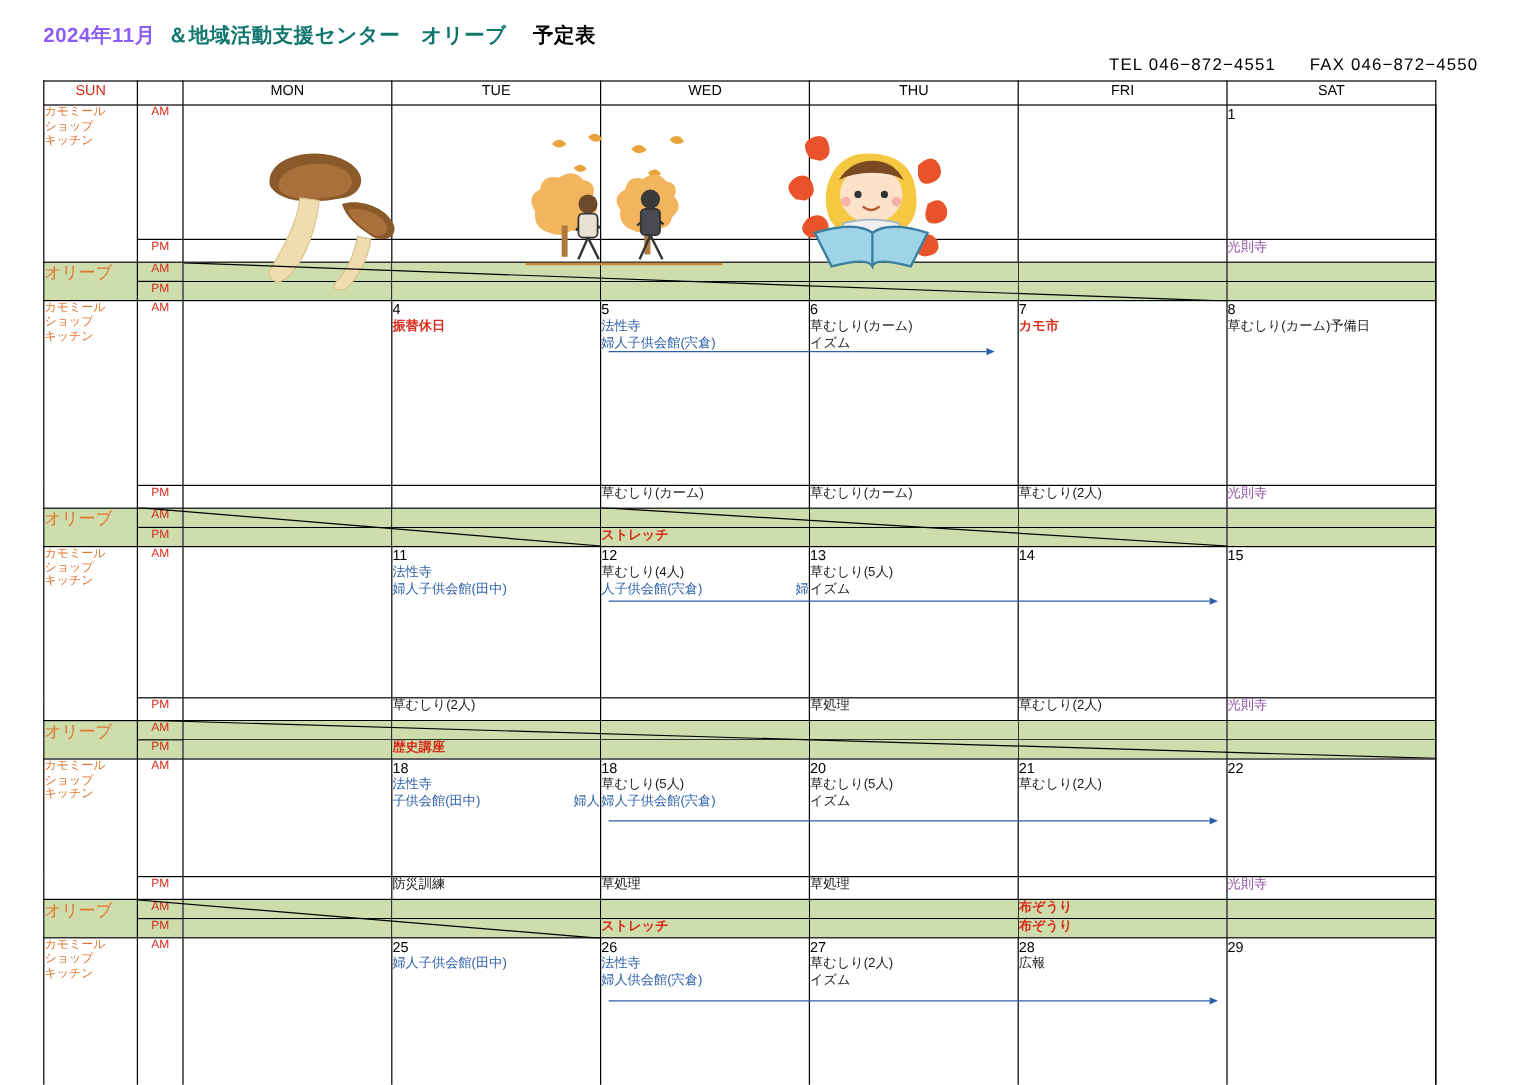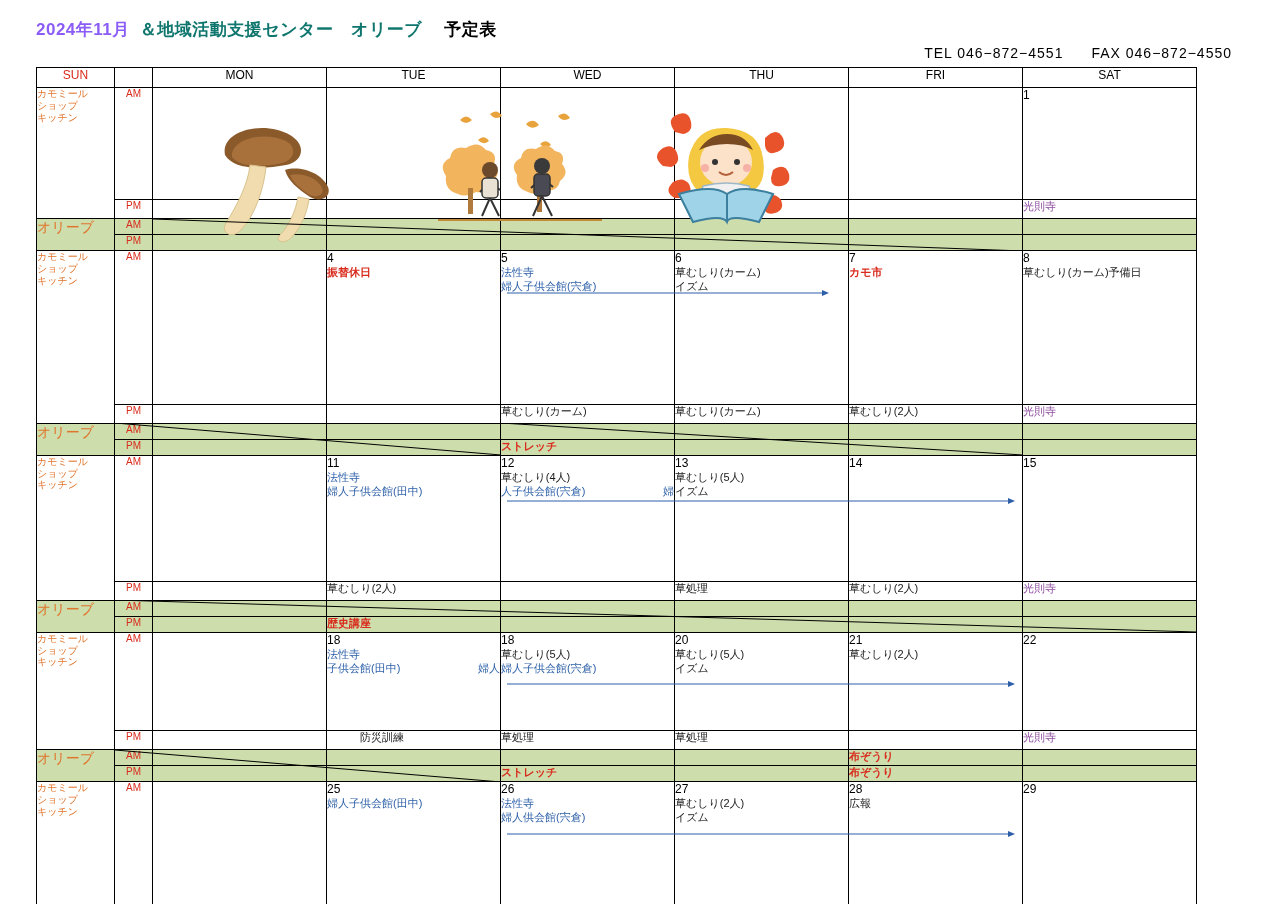--- a/index.html
+++ b/index.html
@@ -412,21 +412,21 @@
             <span class="daynum">22</span>
           </td>
           <td class="cell illus-cell" style="height: 70px;">
             <span class="daynum hol">23</span>
             <span class="ev red">勤労感謝の日</span>
           </td>
         </tr>
         <tr>
           <td class="ampm">PM</td>
           <td class="cell" style="height: 18px;"></td>
-          <td class="cell" style="height: 18px; padding-left: 33px;">
+          <td class="cell" style="height: 18px;">
             <span class="ev black">防災訓練</span>
           </td>
           <td class="cell" style="height: 18px;">
             <span class="ev black">草処理</span>
           </td>
           <td class="cell" style="height: 18px;">
             <span class="ev black">草処理</span>
           </td>
           <td class="cell" style="height: 18px;"></td>
           <td class="cell" style="height: 18px;">

